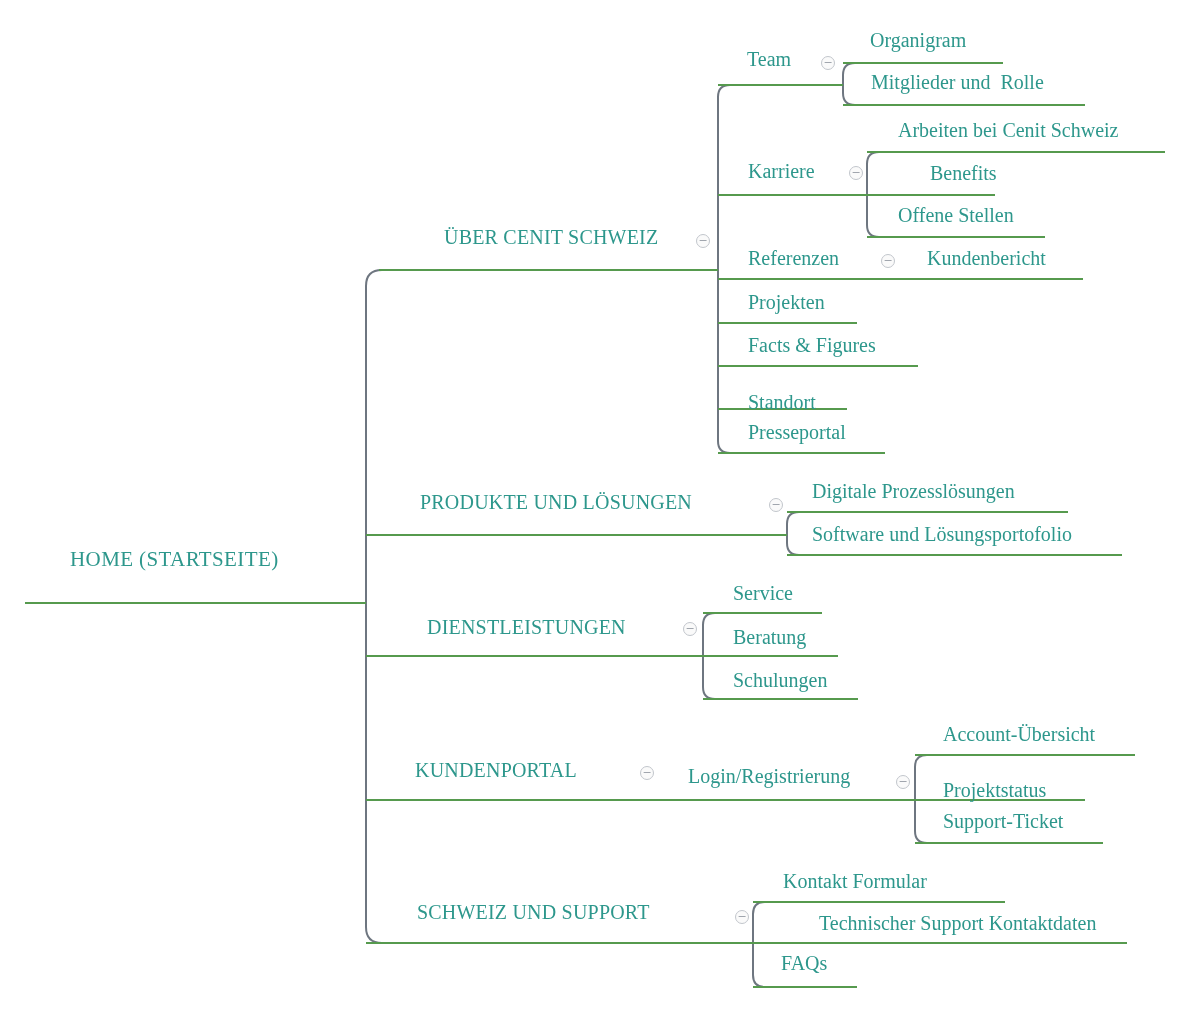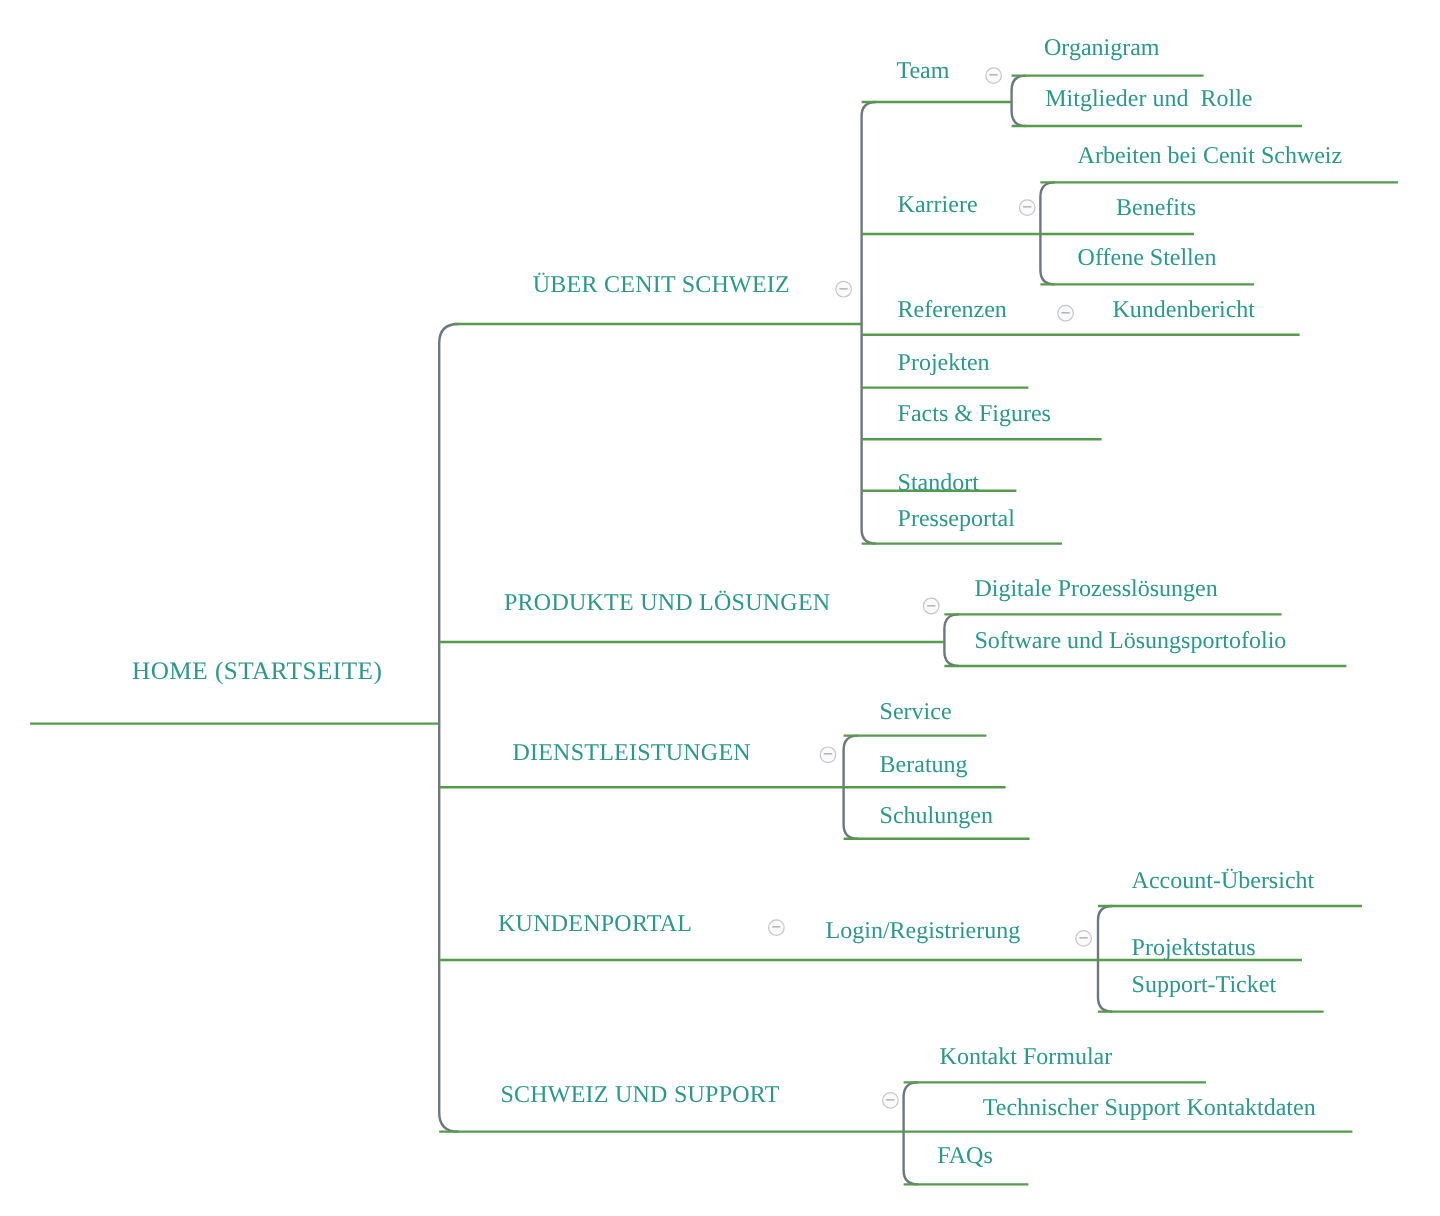--- a/index.html
+++ b/index.html
@@ -1,20 +1,20 @@
 <!DOCTYPE html>
 <html><head>
 <meta charset="utf-8">
 <style>
   html,body{margin:0;padding:0;background:#ffffff;}
   #stage{position:relative;width:1200px;height:1013px;background:#ffffff;overflow:hidden;
          font-family:"Liberation Serif","DejaVu Serif",serif;}
   #connectors{position:absolute;left:0;top:0;}
   .label{position:absolute;font-size:20px;line-height:24px;color:#2D978C;white-space:pre;}
-  .root{font-size:21px;letter-spacing:.4px;margin-left:40px;}
+  .root{font-size:21px;letter-spacing:.4px;}
   .l1{letter-spacing:.2px;}
   .collapse{position:absolute;width:14px;height:14px;box-sizing:border-box;
             border:1px solid #C2C6CC;border-radius:50%;background:#FAFAFA;
             color:#9AA0A8;font-size:11px;line-height:11px;text-align:center;
             font-family:"DejaVu Sans","Liberation Sans",sans-serif;cursor:pointer;}
   .green{stroke:#569A4E;stroke-width:2;fill:none;}
   .gray{stroke:#6E7680;stroke-width:2;fill:none;}
 </style>
 </head>
 <body>

